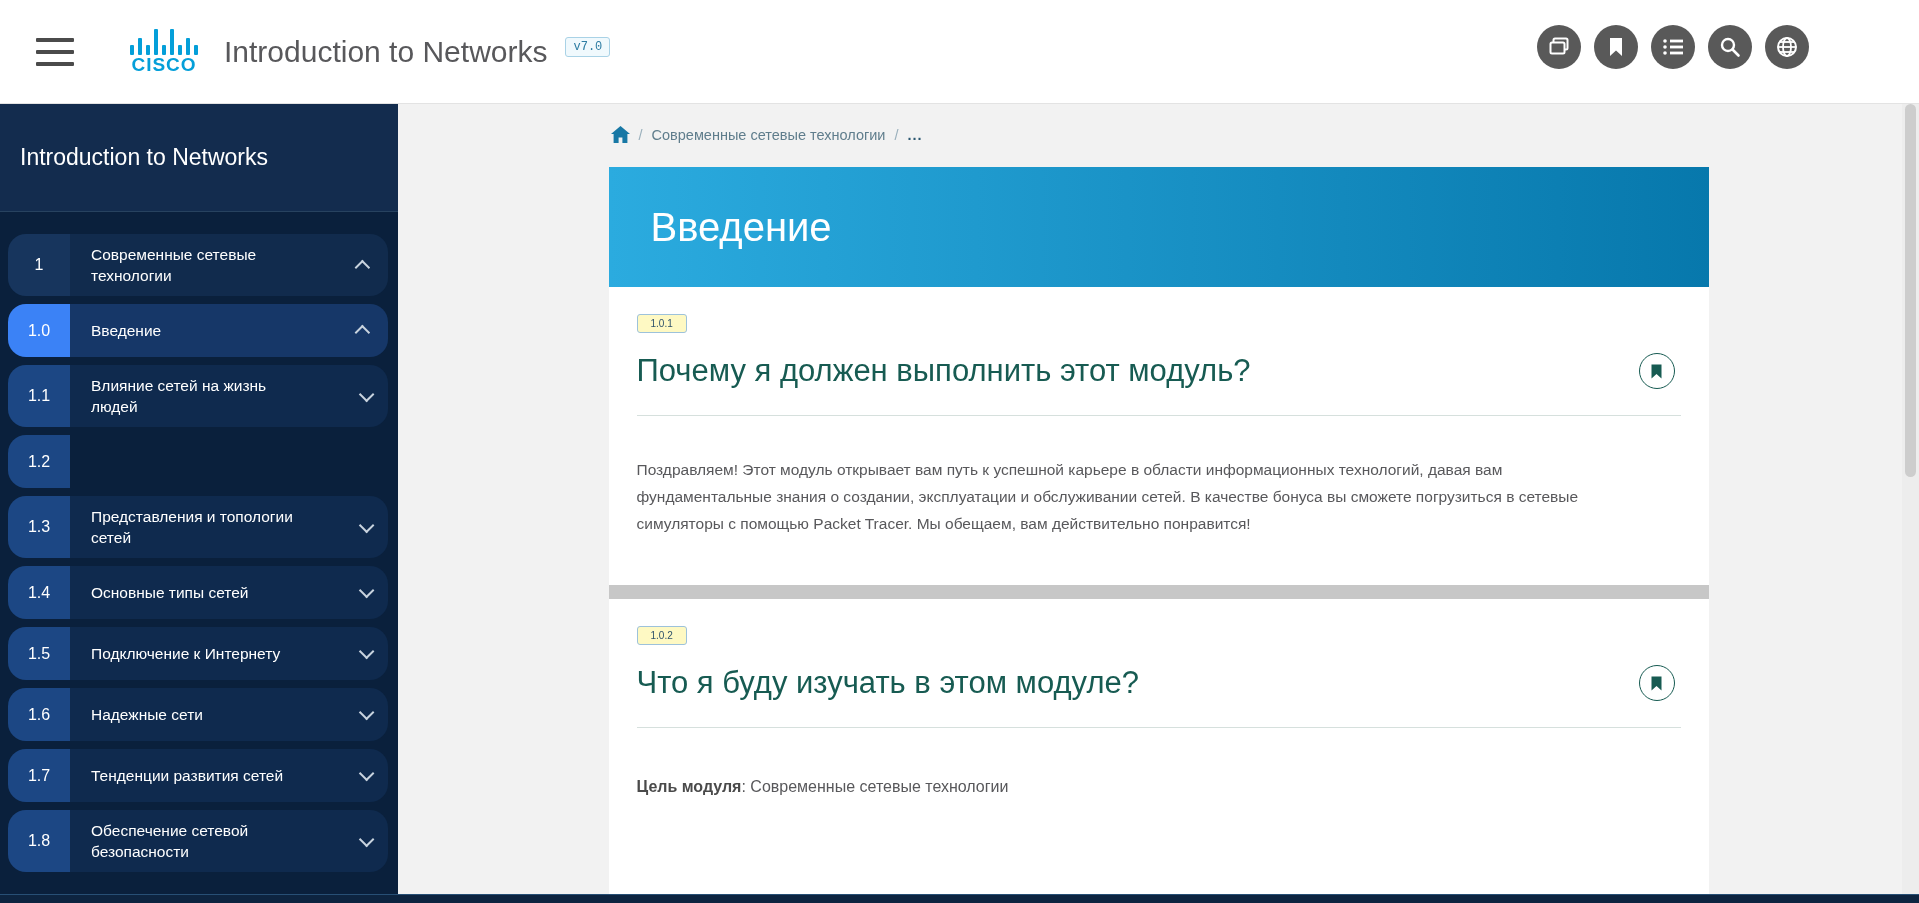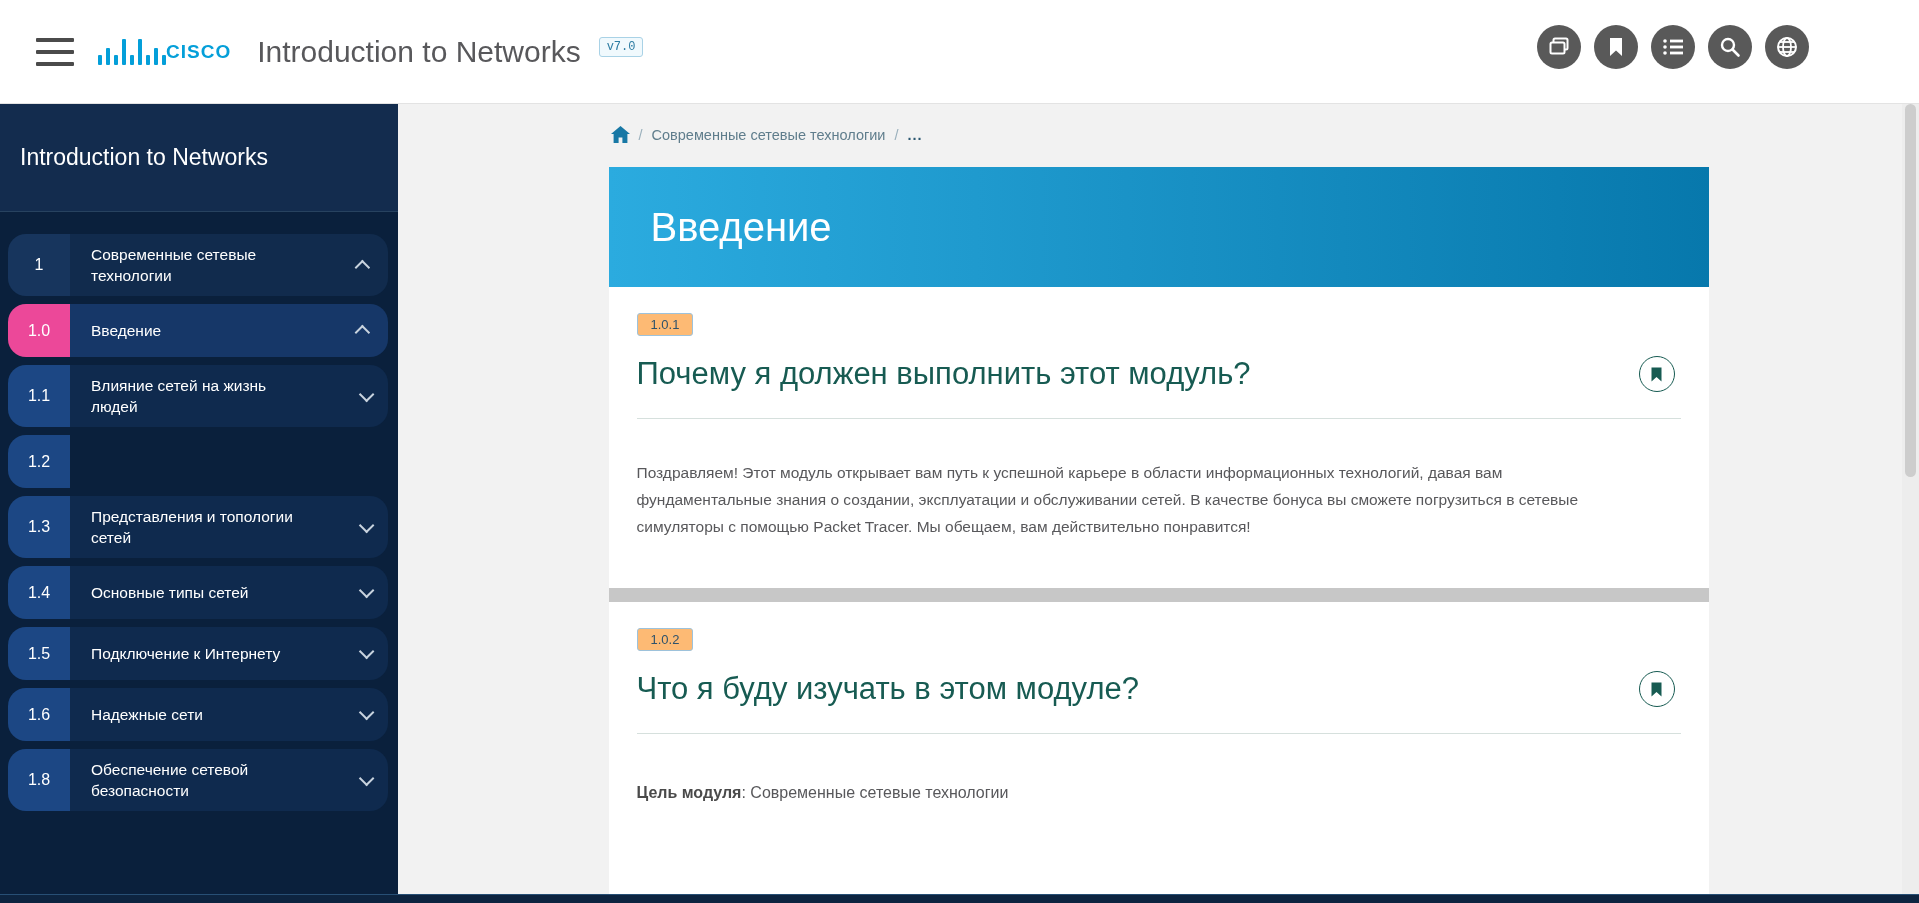--- a/index.html
+++ b/index.html
@@ -8,21 +8,21 @@
 
   .page { position:relative; width:1919px; height:903px; overflow:hidden; }
 
   
   .header {
     position:relative; height:104px; background:#ffffff;
     border-bottom:1px solid #e3e3e3; display:flex; align-items:center; z-index:5;
   }
   .hamburger { margin-left:36px; width:38px; height:28px; display:flex; flex-direction:column; justify-content:space-between; cursor:pointer; }
   .hamburger span { display:block; height:4px; background:#4b4b4b; border-radius:1px; }
-  .cisco-logo { margin-left:24px; display:flex; flex-direction:row; align-items:center; }
+  .cisco-logo { margin-left:56px; display:flex; flex-direction:column; align-items:center; }
   .cisco-bars { display:flex; align-items:flex-end; gap:4px; height:26px; }
   .cisco-bars i { display:block; width:4px; background:#049FD9; border-radius:1px; }
   .cisco-word { font-size:19px; font-weight:bold; color:#049FD9; letter-spacing:1px; line-height:20px; }
   .app-title { margin-left:26px; font-size:30px; color:#58585b; font-weight:400; }
   .version-badge {
     margin-left:18px; margin-top:-10px; font-size:12px; color:#2e7da3;
     border:1px solid #a9d2e6; background:#f0f9fd; border-radius:3px; padding:2px 7px;font-family:Liberation Mono, monospace;
   }
   .header-icons { position:absolute; right:110px; top:25px; display:flex; gap:13px; }
   .icon-circle {
@@ -46,21 +46,21 @@
     width:62px; flex-shrink:0; display:flex; align-items:center; justify-content:center;
     color:#fff; font-size:16px; background:#1C4784;
   }
   .toc-body {
     flex:1; background:#0F2A4E; display:flex; align-items:center; justify-content:space-between;
     padding:10px 18px 10px 21px;
   }
   .toc-label { color:#fff; font-size:15.5px; line-height:21px; max-width:212px; }
   .toc-row.module .toc-num { background:#17355D; }
   .toc-row.module .toc-body { background:#112B4D; }
-  .toc-row.active .toc-num { background:#ec4899; }
+  .toc-row.active .toc-num { background:#3b82f6; }
   .toc-row.active .toc-body { background:#163768; }
   .chev { width:11px; height:11px; border-right:2px solid #c8d3de; border-bottom:2px solid #c8d3de; flex-shrink:0; }
   .chev.down { transform:rotate(45deg) translateY(-3px); }
   .chev.up   { transform:rotate(-135deg) translateY(-3px); }
 
   
   .main { flex:1; background:#f2f2f2; display:flex; flex-direction:column; align-items:center; overflow:hidden; }
   .content-col { width:1100px; display:flex; flex-direction:column; height:100%; }
 
   .breadcrumb { margin:22px 0 24px 2px; display:flex; align-items:center; gap:9px; font-size:14.5px; }
@@ -73,21 +73,21 @@
     display:flex; align-items:center; padding-left:42px; flex-shrink:0;
   }
   .banner-title { color:#fff; font-size:40px; font-weight:400; }
 
   .section { background:#fff; padding:26px 28px 0 28px; }
   .section-1 { padding-bottom:48px; }
   .section-2 { flex:1; }
   .gray-divider { height:14px; background:#c7c7c7; flex-shrink:0; }
 
   .sec-badge {
-    display:inline-block; font-size:13px; color:#2E526B; background:#fdba74;
+    display:inline-block; font-size:10px; color:#2E526B; background:#fef9c3;
     border:1px solid #9DC2DB; border-radius:3px; padding:3px 13px;
   }
   .heading-row { display:flex; align-items:center; justify-content:space-between; margin-top:20px;gap:20px; }
   .sec-heading { font-size:31px; font-weight:400; color:#175B52; }
   .bookmark-btn {
     width:36px; height:36px; border-radius:50%; border:1.5px solid #175B52;
     display:flex; align-items:center; justify-content:center; margin-right:6px;
     background:#fff; cursor:pointer; flex-shrink:0;
   }
   .sec-rule { border:none; border-top:1px solid #d6e0dd; margin-top:26px; }
@@ -239,20 +239,27 @@
         </div>
 
         <div class="toc-row">
           <div class="toc-num">1.6</div>
           <div class="toc-body">
               <span class="toc-label">Надежные сети</span>
               <span class="chev down"></span>
             </div>
         </div>
 
+        <div class="toc-row">
+          <div class="toc-num">1.7</div>
+          <div class="toc-body">
+              <span class="toc-label">Тенденции развития сетей</span>
+              <span class="chev down"></span>
+            </div>
+        </div>
 
         <div class="toc-row">
           <div class="toc-num">1.8</div>
           <div class="toc-body">
               <span class="toc-label">Обеспечение сетевой безопасности</span>
               <span class="chev down"></span>
             </div>
         </div>
 
       </div>

